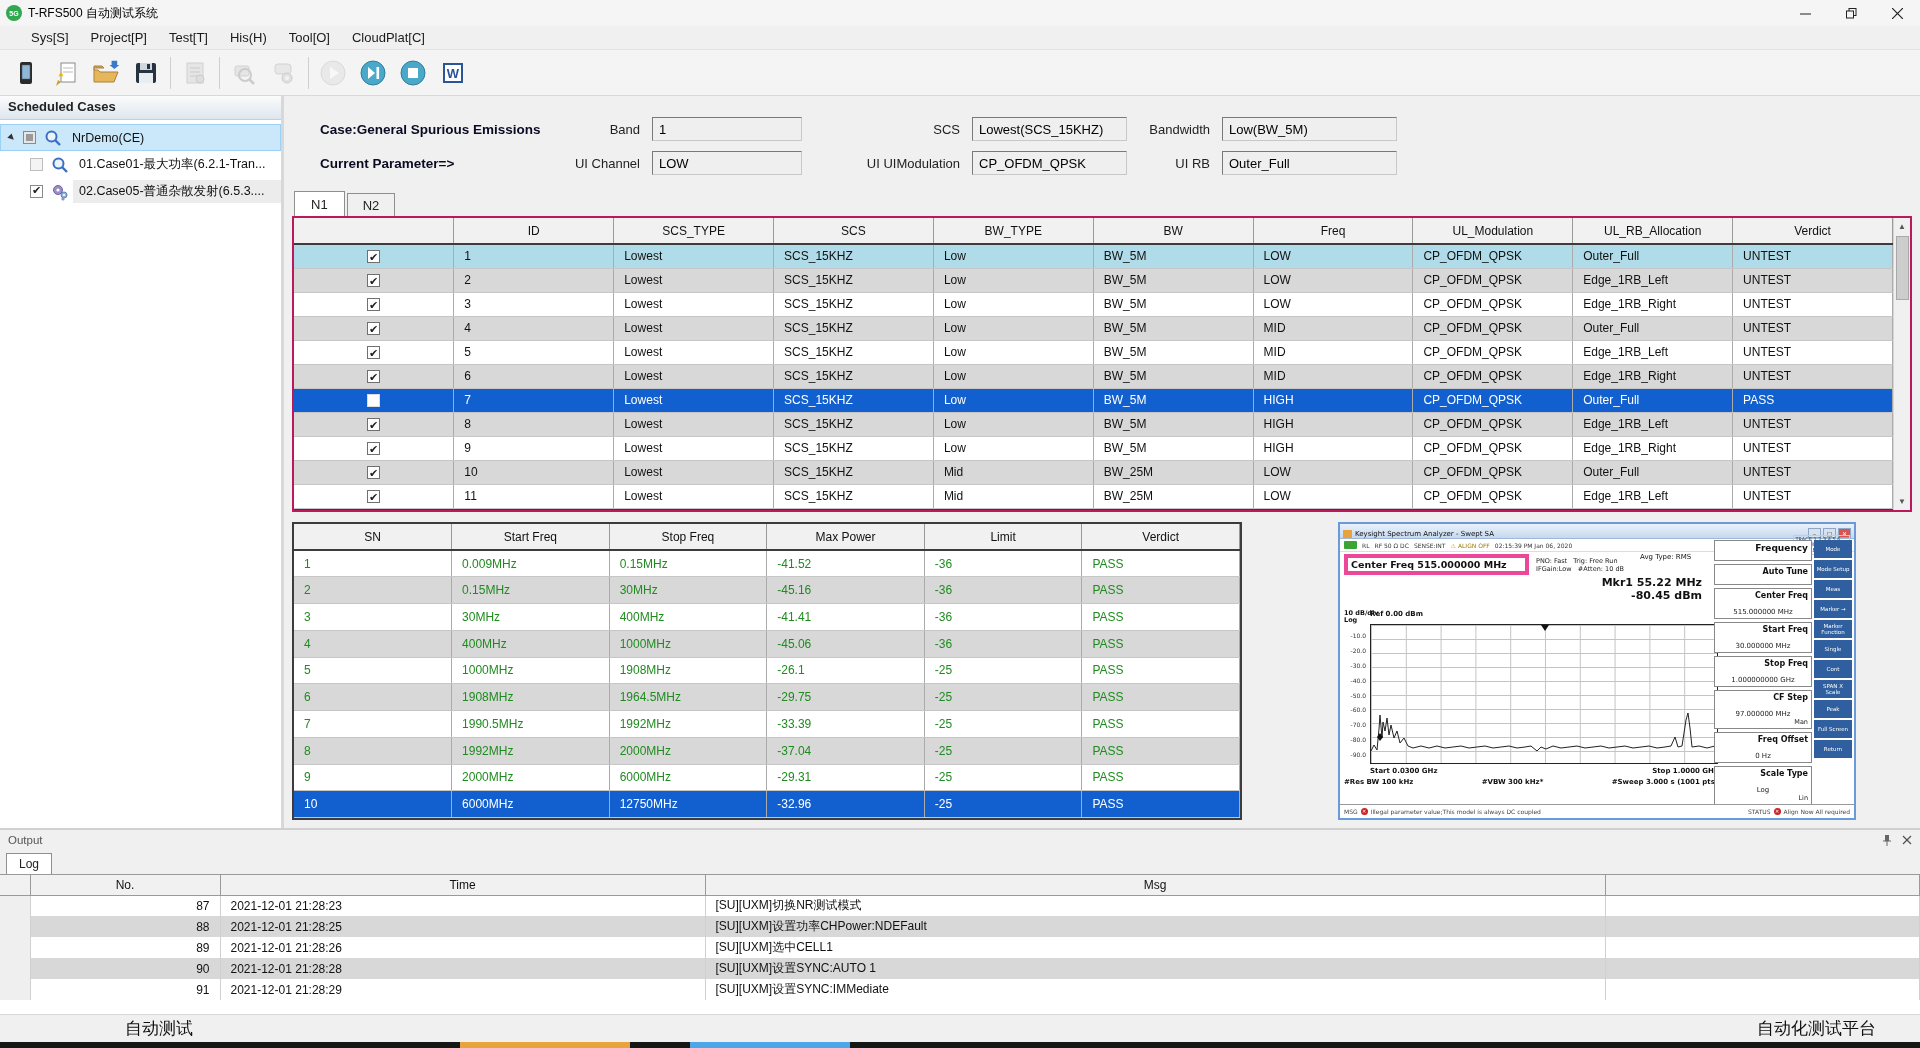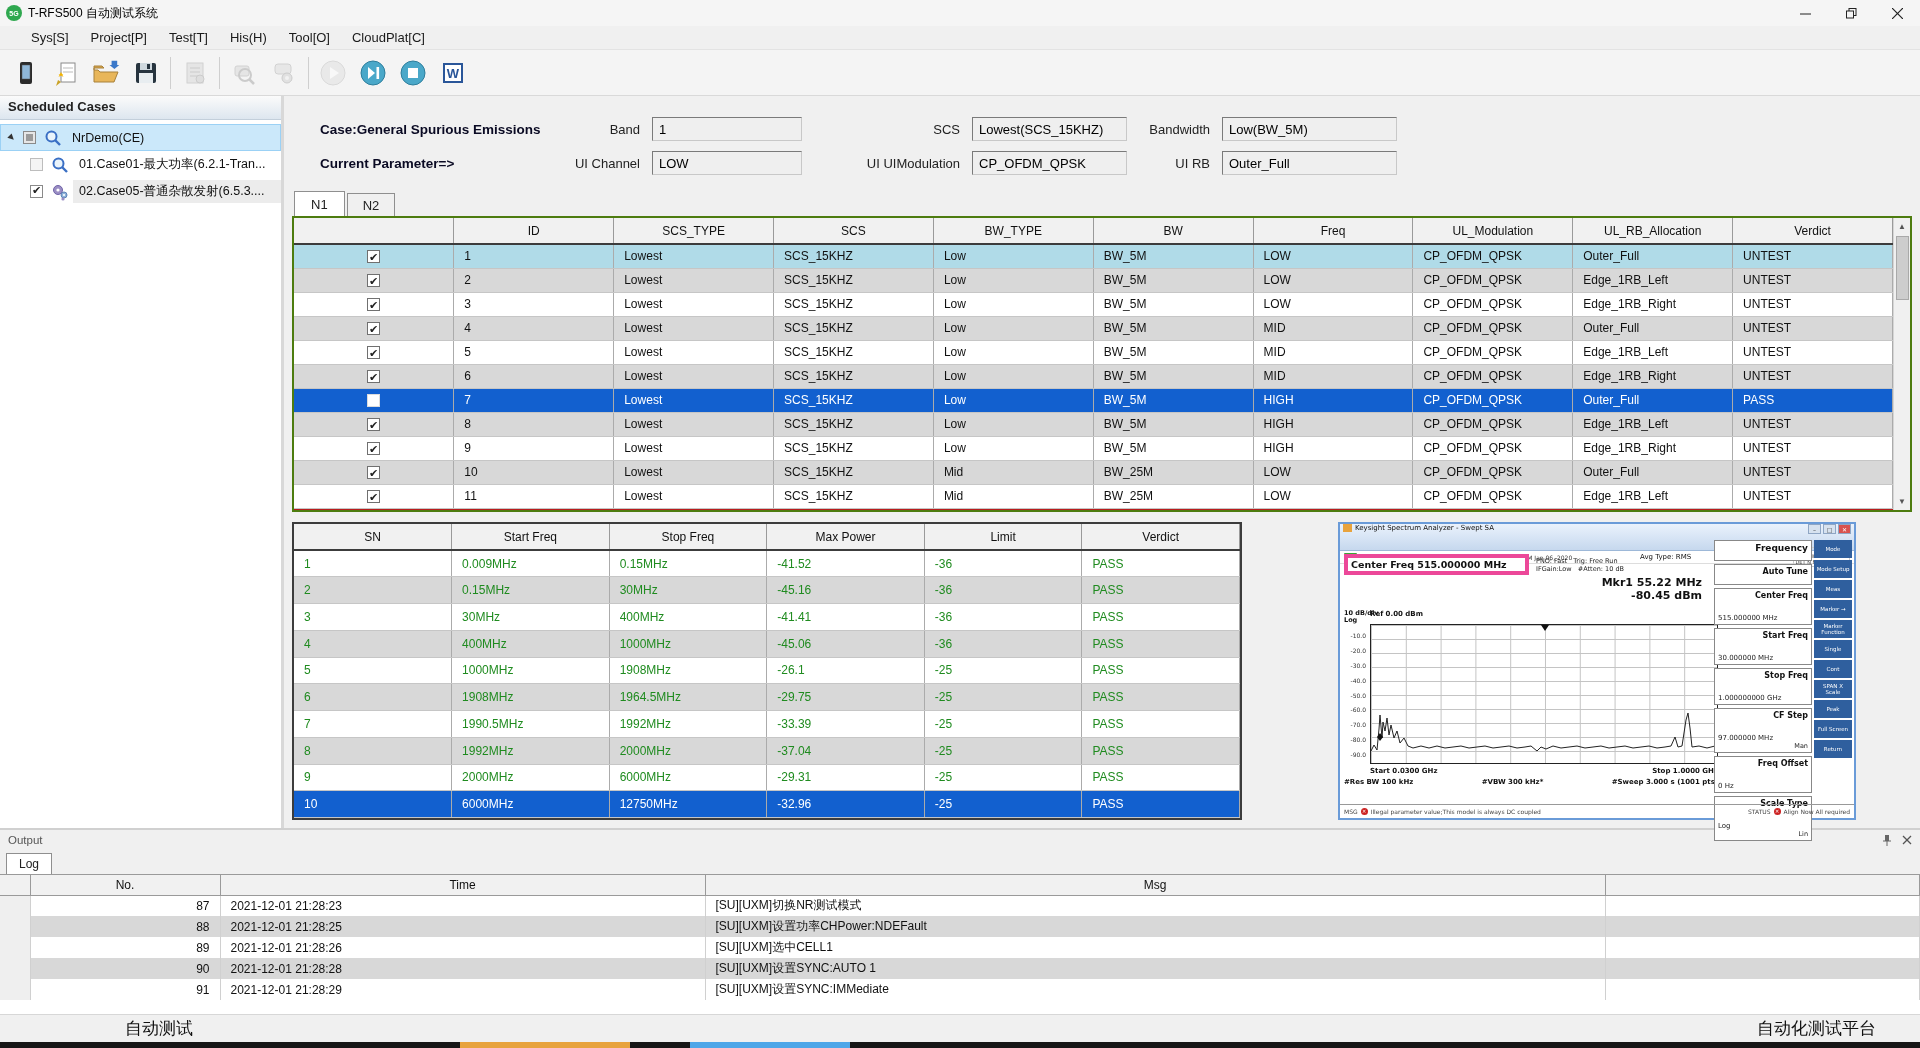--- a/index.html
+++ b/index.html
@@ -68,41 +68,41 @@
   table.grid td{border-right:1px solid #ababab;border-bottom:1px solid #c6c6c6;height:24px;
                 padding-left:10px;overflow:hidden;white-space:nowrap}
   table.grid tr.alt{background:#d8d8d8}
   table.grid tr.highlight{background:#b0dbe8}
   table.grid tr.selected{background:#1260cf;color:#fff}
   .cbcell{text-align:center;padding-left:0 !important}
   .cb{display:inline-block;width:13px;height:13px;border:1px solid #707070;background:#fff;font-size:11px;
       line-height:12px;color:#222;vertical-align:middle}
   tr.selected .cb{border-color:#dcdcdc}
 
-  .case-wrap{position:relative;border:2px solid #4d7c0f;background:#b91c1c;height:296px;overflow:hidden}
+  .case-wrap{position:relative;border:2px solid #be185d;background:#14532d;height:296px;overflow:hidden}
   .case-wrap table{width:calc(100% - 17px)}
   .vscroll{position:absolute;right:0;top:0;bottom:0;width:17px;background:#f0f0f0;border-left:1px solid #d5d5d5;
            display:flex;flex-direction:column;align-items:center;font-size:8px;color:#555}
   .varrow{height:17px;width:100%;text-align:center;line-height:17px;background:#f0f0f0}
   .vthumb{width:13px;height:64px;background:#cdcdcd;border:1px solid #a9a9a9;margin-top:1px}
   .vscroll .bottom{margin-top:auto}
 
   
   .results-strip{position:relative;margin-top:10px;height:300px}
   .rt-wrap{position:absolute;left:0;top:0;width:950px;height:298px;border:2px solid #3c3c3c;background:#fff;
            display:flex;flex-direction:row}
   .rt-wrap table td{color:#1f8b1f}
   .rt-wrap table tr.selected td{color:#fff}
   .rt-filler{flex:1;background:#f4f4f4}
   .rt-bar{height:17px;background:#9b9b9b;border-top:1px solid #777}
 
   
   .sa{position:absolute;left:1046px;top:0;width:518px;height:298px;background:#fff;border:2px solid #6a9bd8;
       font-family:"DejaVu Sans",sans-serif;color:#111}
-  .sa-title{height:27px;background:linear-gradient(#eaf2fc,#c6d8ee);display:flex;align-items:flex-start;
+  .sa-title{height:15px;background:linear-gradient(#eaf2fc,#c6d8ee);display:flex;align-items:flex-end;
             font-size:7px;padding:0 3px;border-bottom:1px solid #9db8d8}
   .sa-title .ic{width:9px;height:8px;background:#e8a33d;margin-right:3px}
   .sa-wb{margin-left:auto;display:flex;gap:2px}
   .sa-wb i{width:13px;height:10px;background:#d7e2ef;border:1px solid #8fa6c4;font-style:normal;font-size:6px;
            line-height:9px;text-align:center;color:#333}
   .sa-wb i.red{background:#d9534f;color:#fff}
   .sa-strip{height:13px;display:flex;align-items:center;font-size:6px;gap:5px;padding:0 4px;border-bottom:1px solid #ddd;color:#333}
   .sa-strip .lxi{width:13px;height:8px;background:#3aa535;border-radius:1px}
   .sa-strip .warn{color:#9a7700}
   .sa-strip .warn::before{content:"\26A0";color:#e0a800;margin-right:2px}
@@ -126,21 +126,21 @@
            font-size:7px;font-weight:bold}
   .sa-msg{position:absolute;left:0;right:0;bottom:0;height:14px;border-top:1px solid #999;display:flex;
           align-items:center;font-size:6px;color:#444;padding:0 4px;gap:3px}
   .rdot{display:inline-block;width:7px;height:7px;border-radius:50%;background:#cc2222;color:#fff;font-size:5px;
         line-height:7px;text-align:center}
   .sa-msg .right{margin-left:auto;display:flex;align-items:center;gap:3px}
   .softkeys{position:absolute;right:42px;top:16px;width:98px}
   .softkeys>div{border:1px solid #888;background:#fff;margin-bottom:3px;padding:2px 3px;min-height:21px}
   .sk-title{font-size:8px;font-weight:bold;text-align:right}
   .softkeys>div:first-child .sk-title{text-align:right;font-size:9px}
-  .sk-value{font-size:7px;text-align:left;color:#222;margin-top:14px}
+  .sk-value{font-size:7px;text-align:center;color:#222;margin-top:8px}
   .sk-extra{font-size:6.5px;text-align:right;color:#222}
   .sidebuttons{position:absolute;right:2px;top:16px;width:38px}
   .sidebuttons>div{background:#2f5f9e;color:#fff;font-size:5.5px;text-align:center;padding:3px 1px;
                    margin-bottom:2px;min-height:18px;display:flex;align-items:center;justify-content:center;line-height:6px}
 
   
   .output{height:186px;background:#f0f0f0;border-top:2px solid #d0d0d0}
   .out-title{height:20px;display:flex;align-items:center;font-size:11.5px;color:#555;padding:0 8px}
   .out-icons{margin-left:auto;display:flex;gap:10px;align-items:center;color:#444}
   .out-tabs{height:24px;display:flex;align-items:flex-end;padding-left:6px}

